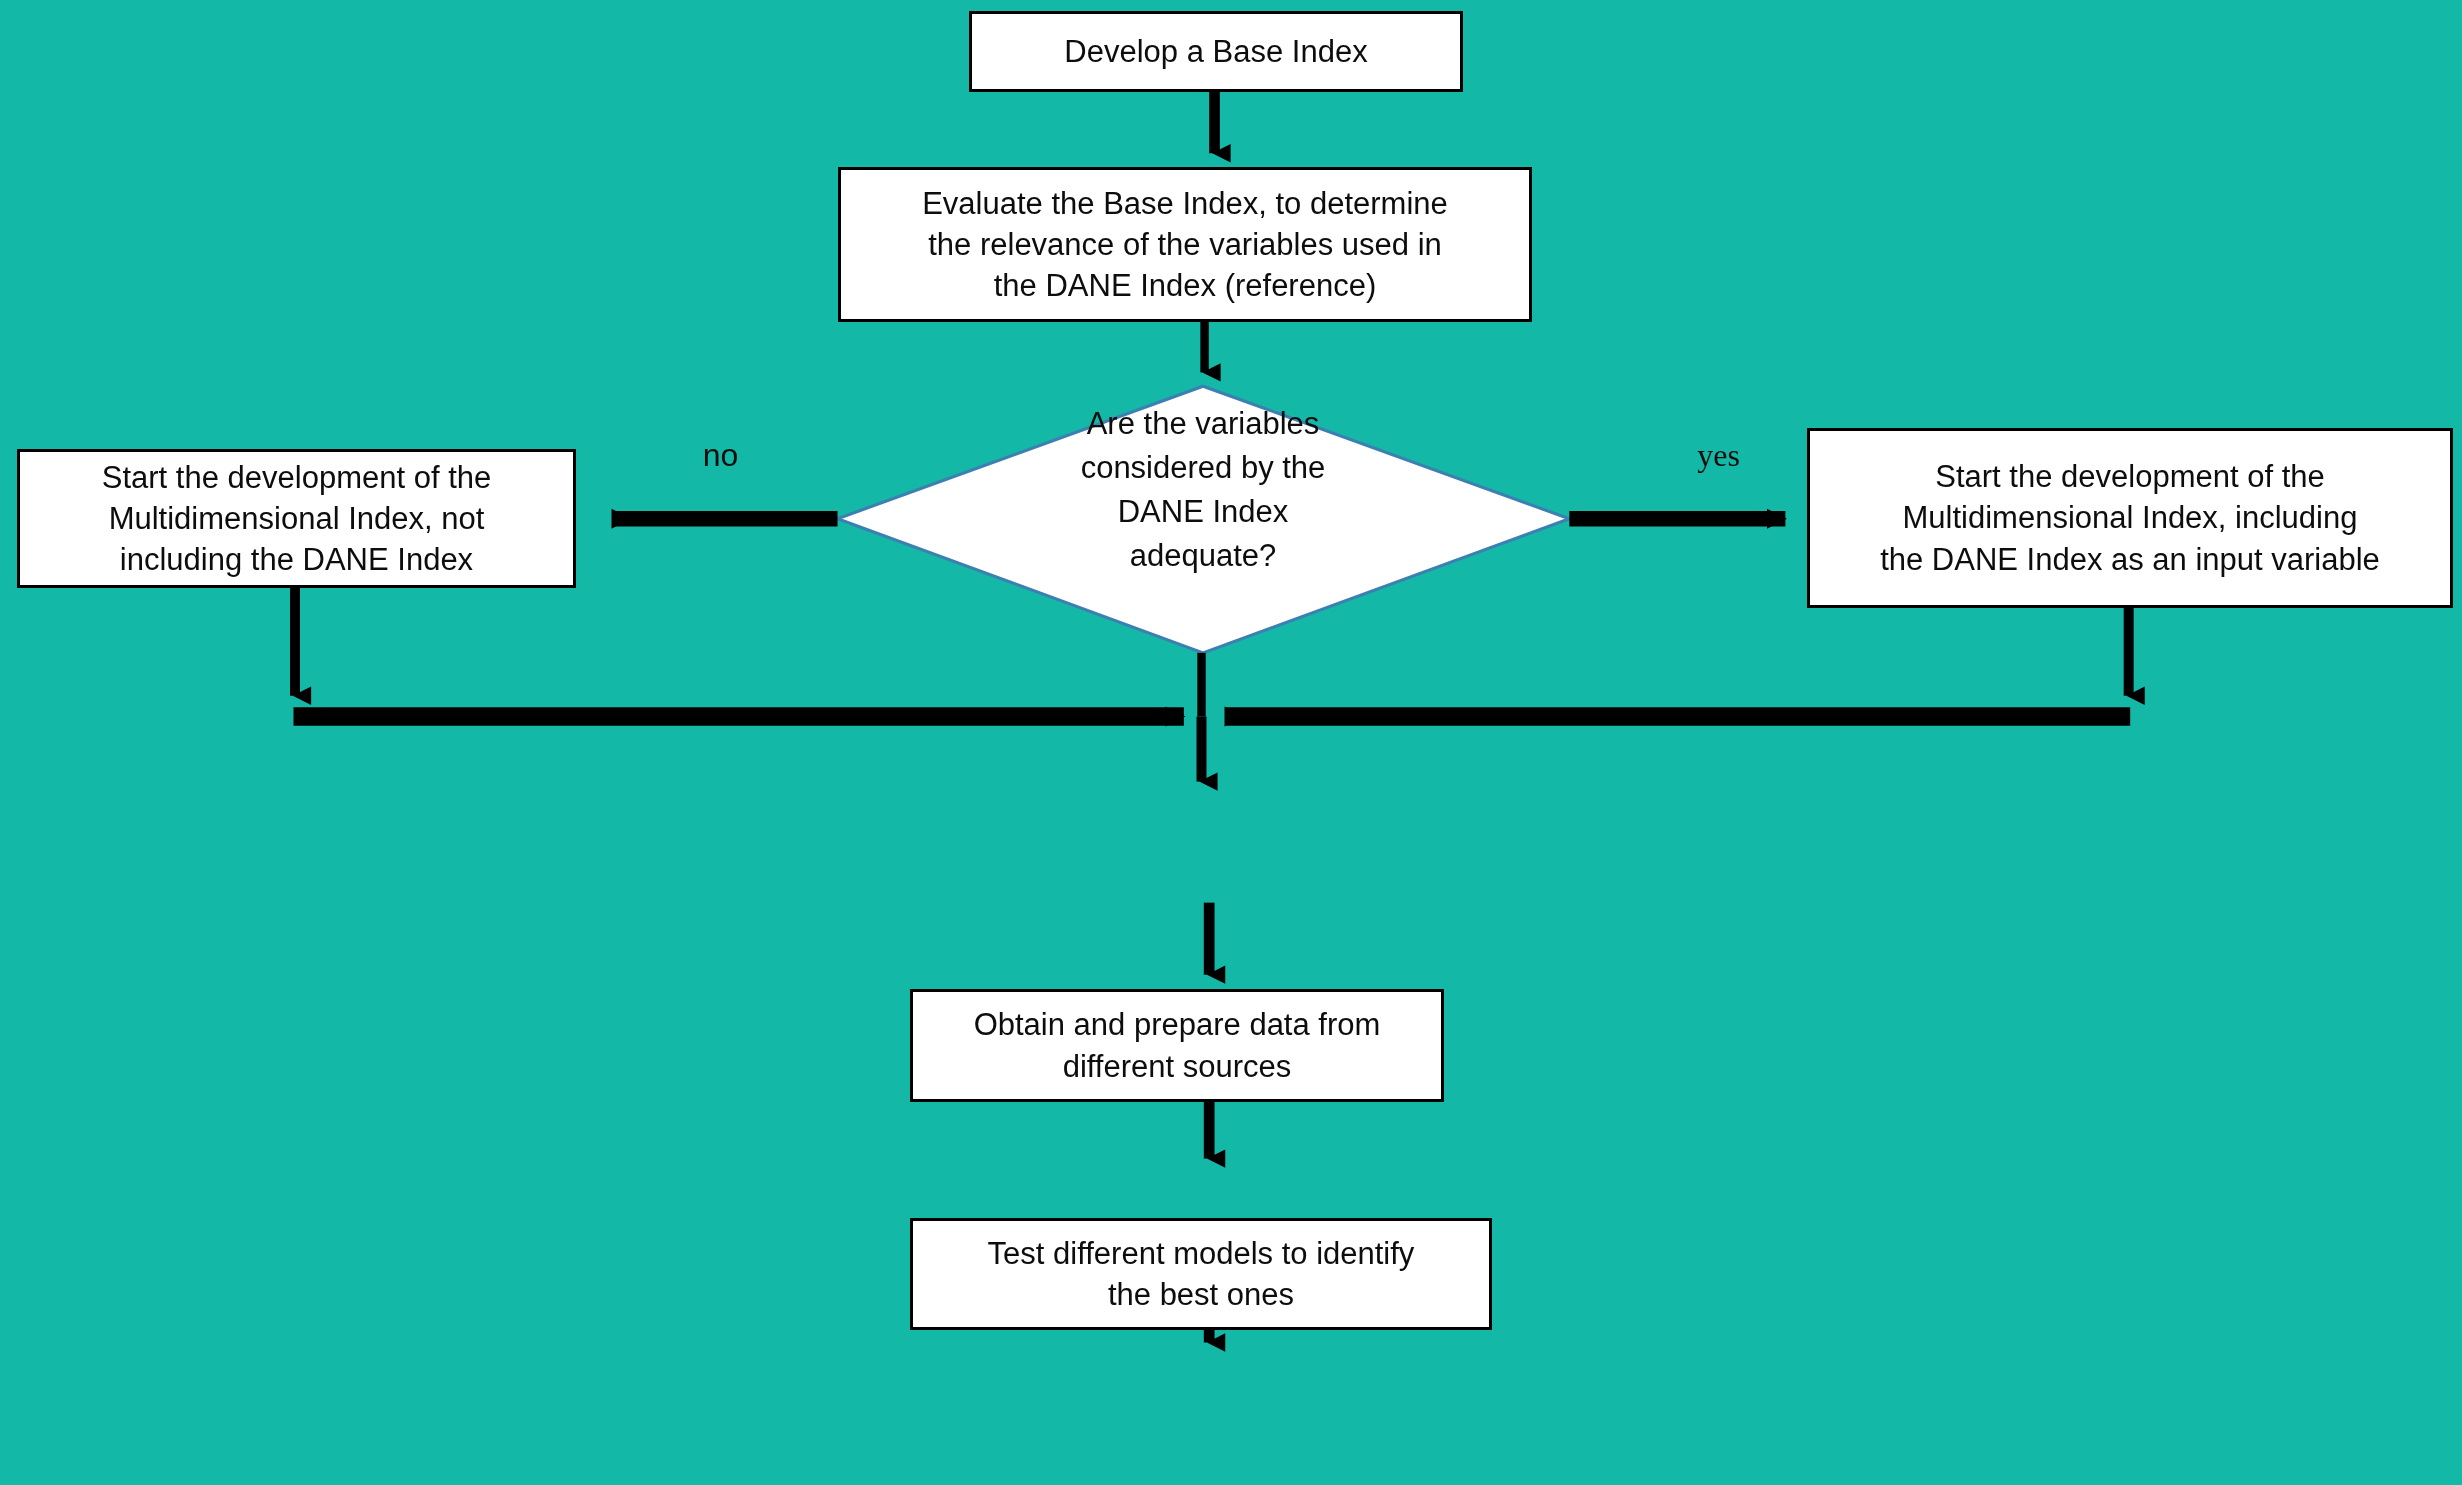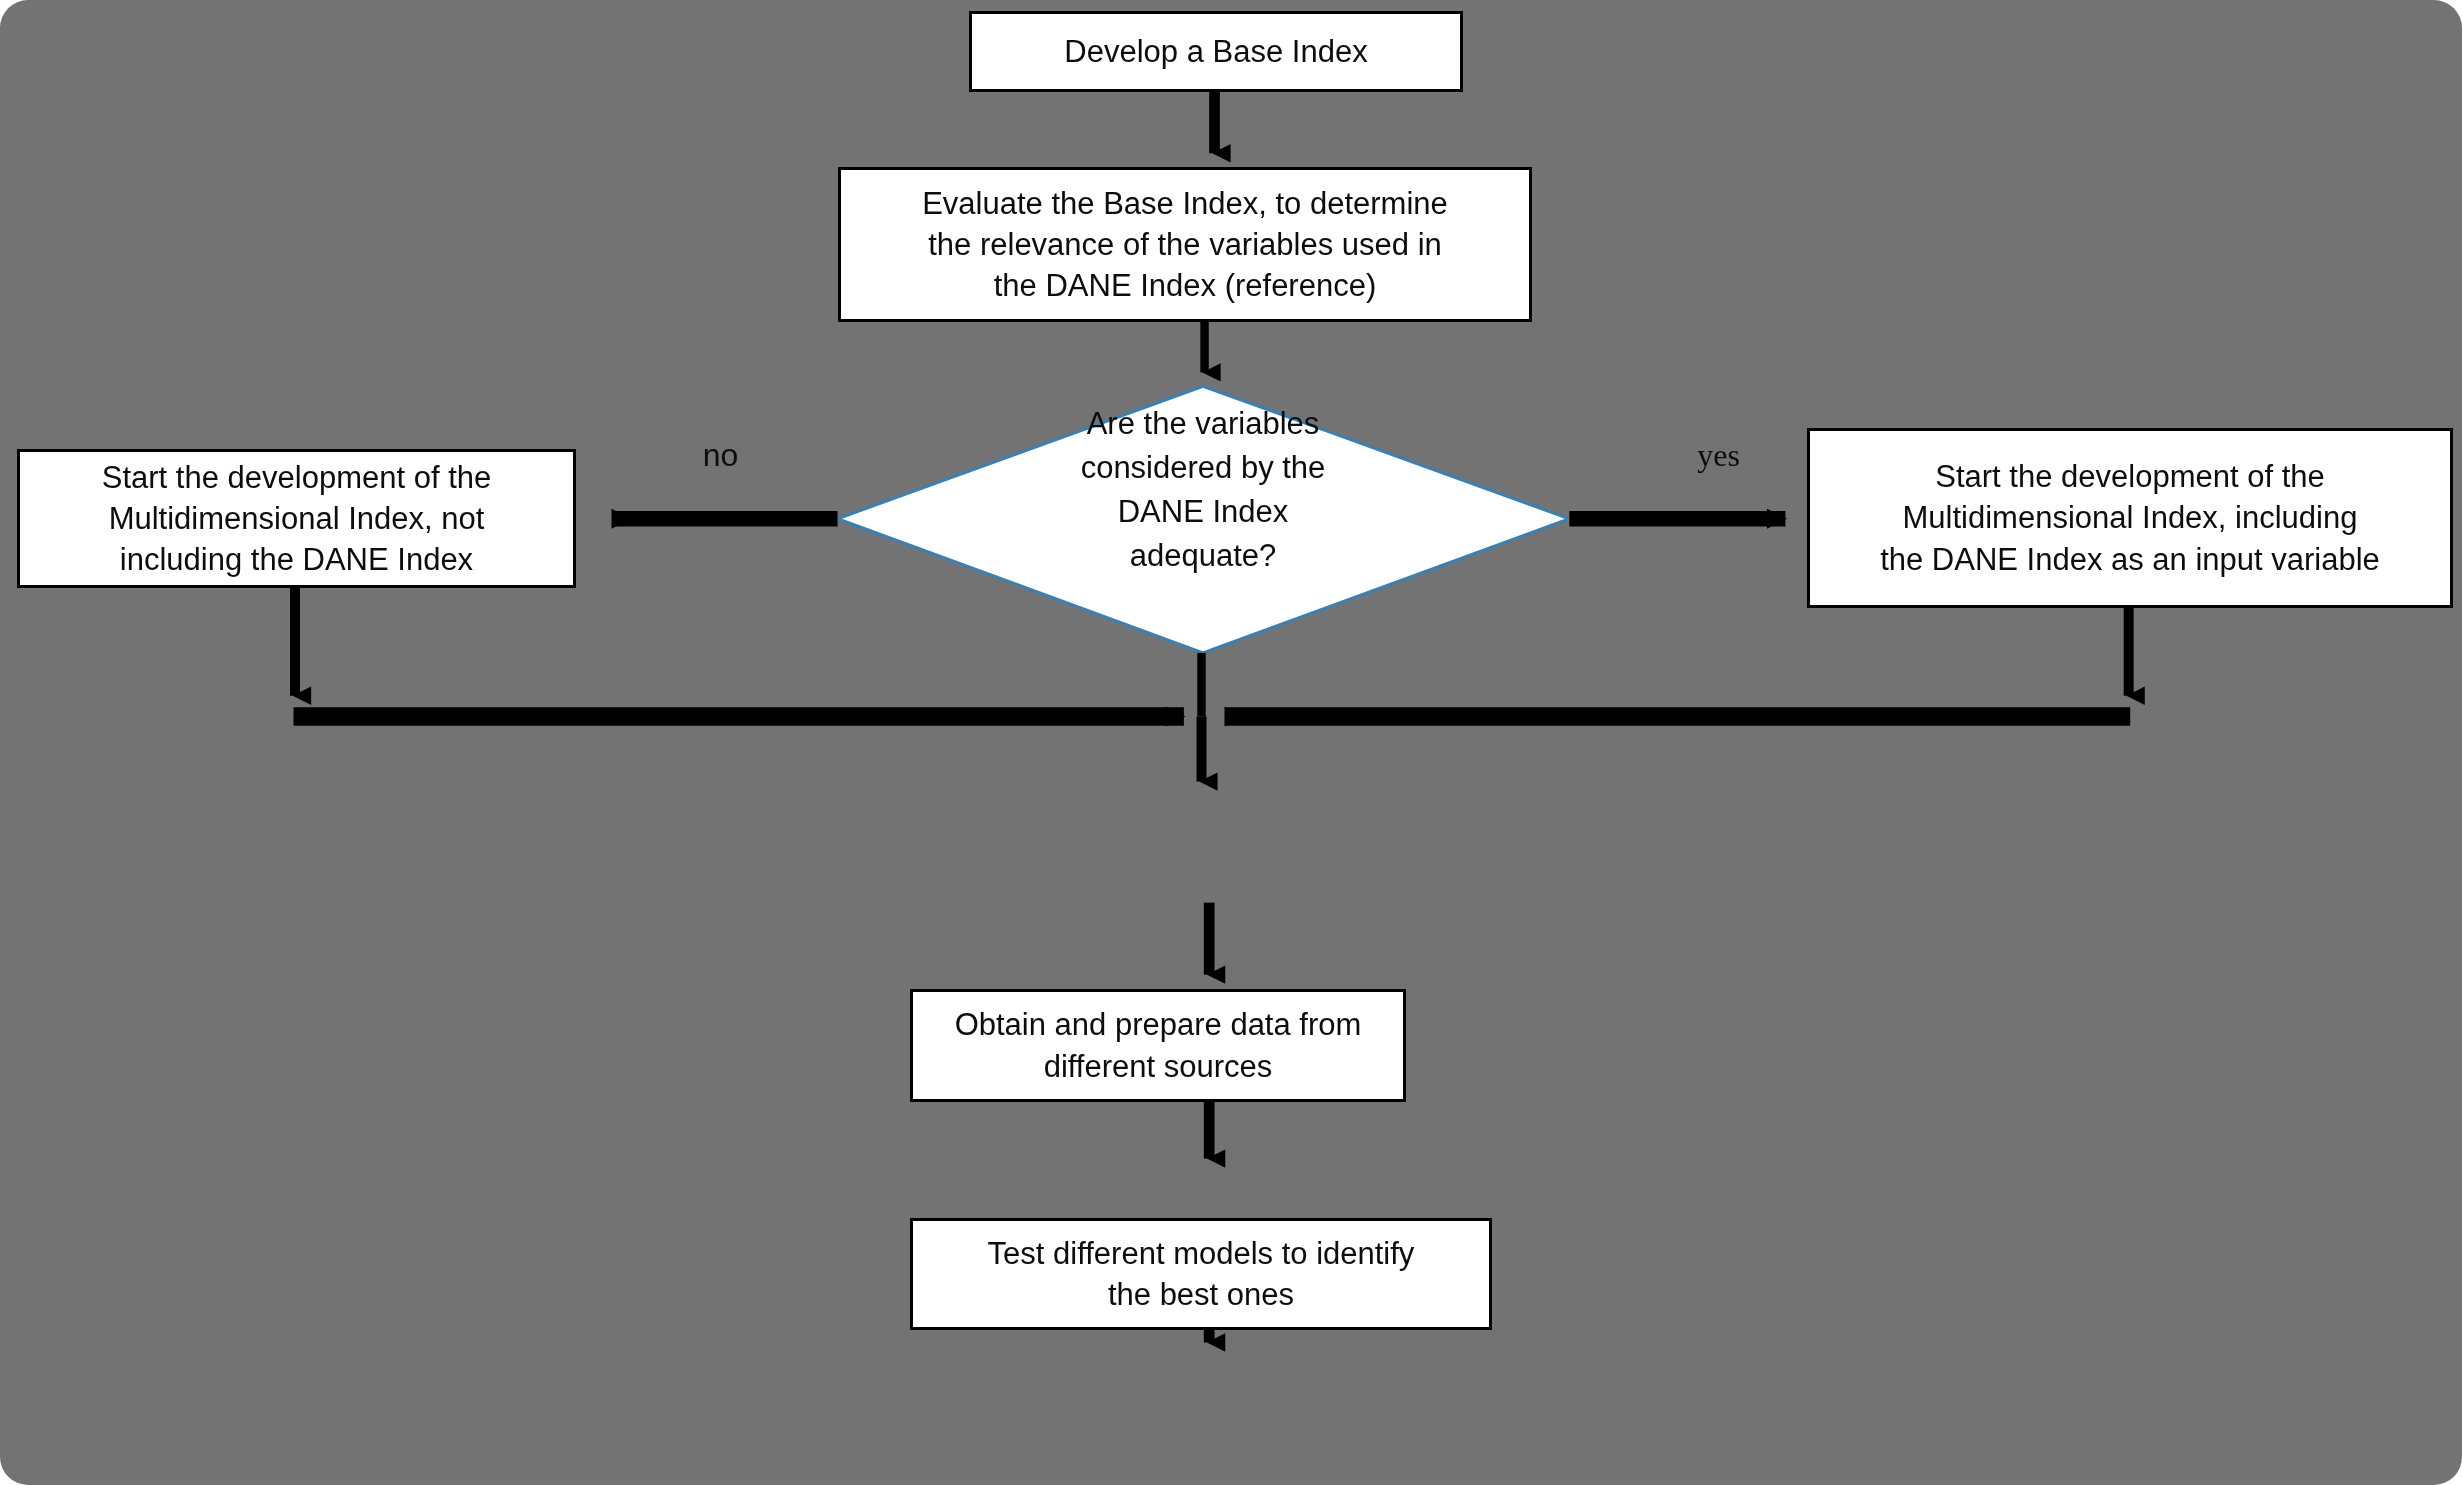--- a/index.html
+++ b/index.html
@@ -7,23 +7,22 @@
     padding: 0;
     background: #ffffff;
   }
   body {
     font-family: "Liberation Sans", sans-serif;
   }
   #canvas {
     position: relative;
     width: 2462px;
     height: 1485px;
-    background: #737373;
+    background: #14b8a6;
     overflow: hidden;
-    border-radius: 28px;
   }
   #flow-svg {
     position: absolute;
     left: 0;
     top: 0;
     width: 2462px;
     height: 1485px;
   }
   .node-box {
     position: absolute;
@@ -136,21 +135,21 @@
 including the DANE Index</span>
   </div>
 
   <div class="node-box" style="left:1807px; top:428px; width:646px; height:180px;">
     <span class="node-text">Start the development of the
 Multidimensional Index, including
 the DANE Index as an input variable</span>
   </div>
 
 
-  <div class="node-box" style="left:910px; top:989px; width:496px; height:113px;">
+  <div class="node-box" style="left:910px; top:989px; width:534px; height:113px;">
     <span class="node-text">Obtain and prepare data from
 different sources</span>
   </div>
 
   <div class="node-box" style="left:910px; top:1218px; width:582px; height:112px;">
     <span class="node-text">Test different models to identify
 the best ones</span>
   </div>
 
 

